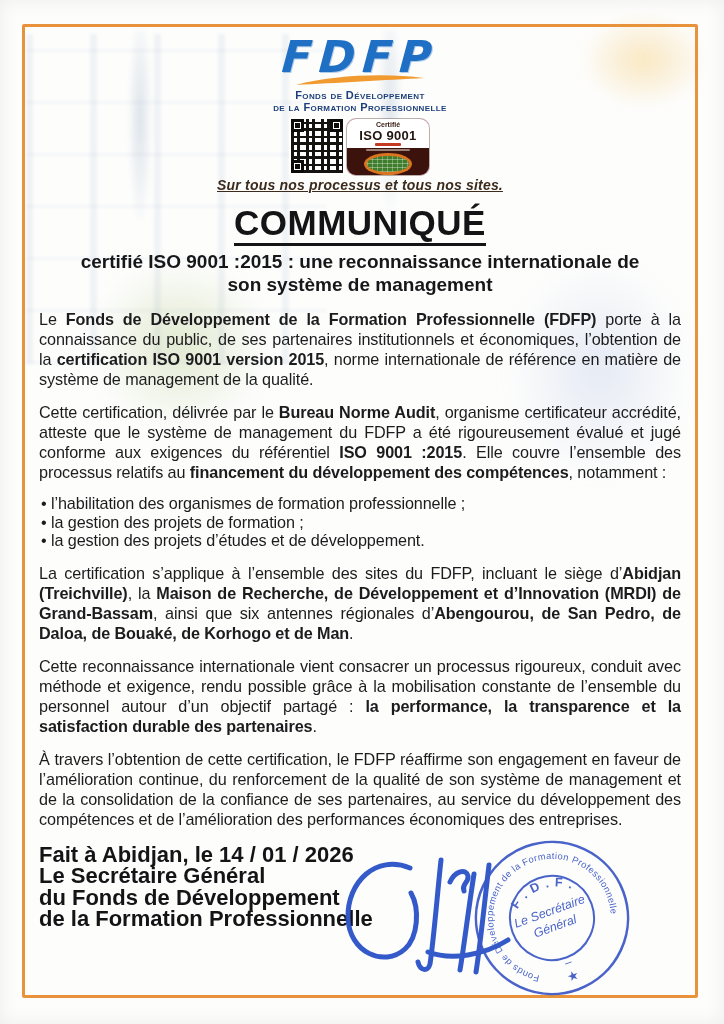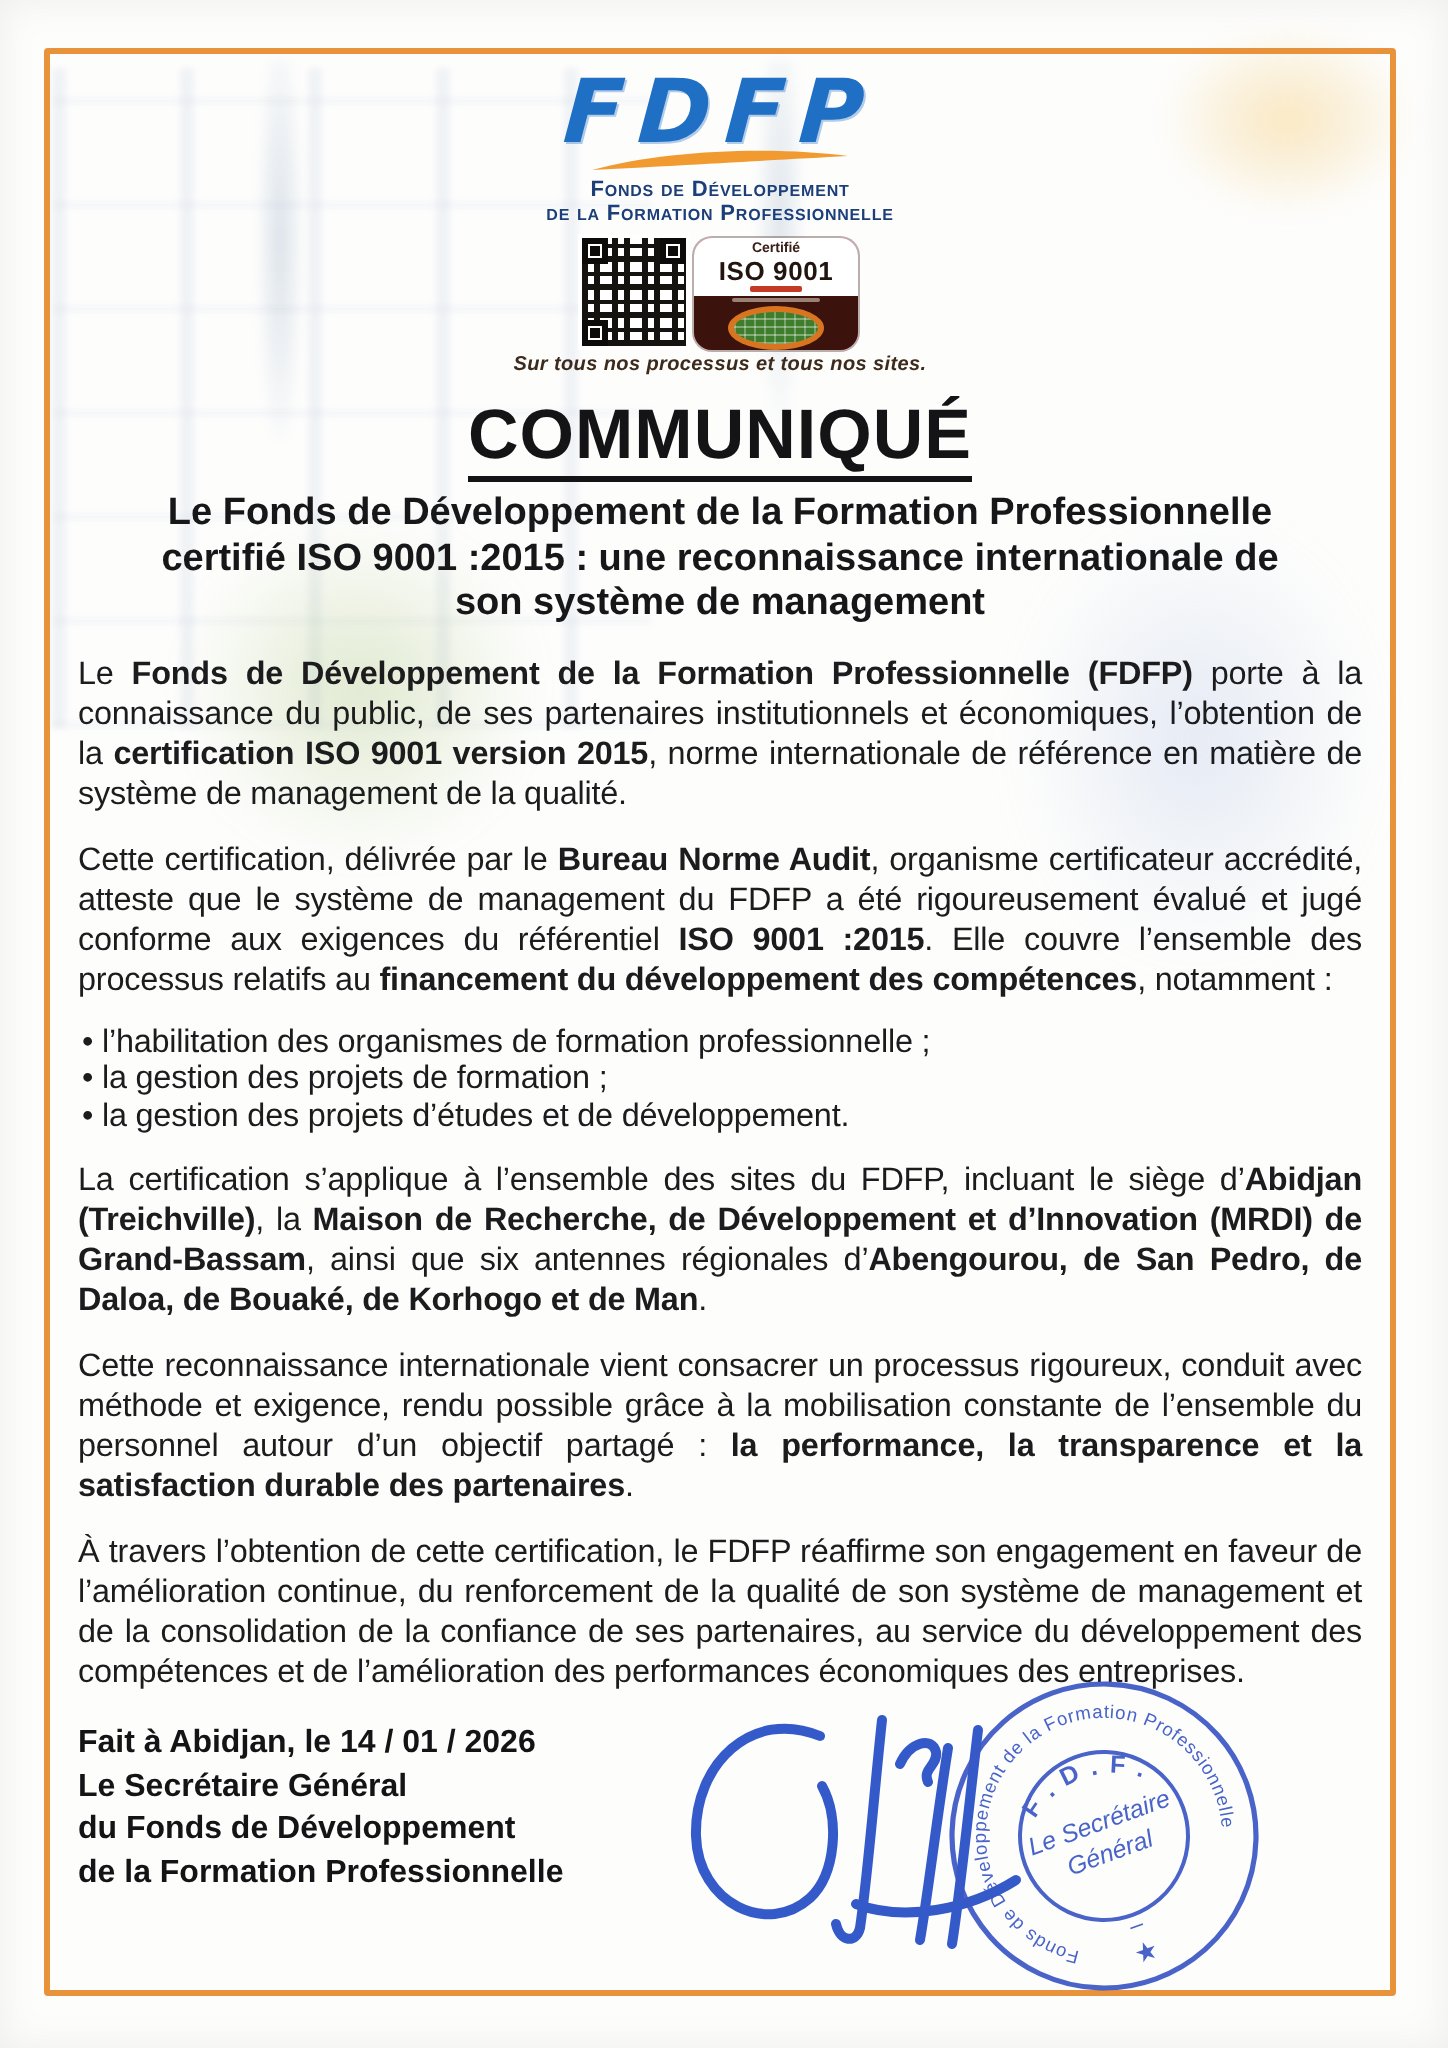--- a/index.html
+++ b/index.html
@@ -88,33 +88,33 @@
     width:48px;height:22px;border-radius:50%;background:#D97420;position:relative;flex:none;
   }
   .globe::after{
     content:"";position:absolute;inset:3px;border-radius:50%;
     background:
       repeating-linear-gradient(0deg,rgba(255,255,255,.35) 0 1px,transparent 1px 4px),
       repeating-linear-gradient(90deg,rgba(255,255,255,.3) 0 1px,transparent 1px 5px),
       #3E7D2B;
   }
   .tagline{
-    margin-top:2px;font-size:10px;font-weight:700;font-style:italic;color:#3C2B1C;letter-spacing:.2px;
+    margin-top:2px;font-size:14px;font-weight:700;font-style:italic;color:#3C2B1C;letter-spacing:.2px;text-decoration:underline;
   }
   
   .title{margin:12px 0 0 0;text-align:center;font-size:35px;line-height:36px;font-weight:800;letter-spacing:.5px;color:#141416;}
   .title span{border-bottom:3.5px solid #141416;padding-bottom:1px;text-align:right;}
   .subtitle{margin:10px 0 0 0;text-align:center;font-size:19px;line-height:22.5px;font-weight:700;color:#17171a;}
   
   .para{margin:13px 0 0 0;font-size:16.2px;line-height:20px;text-align:justify;letter-spacing:-.1px;}
   .b{font-weight:700;}
   .bullets{list-style:none;margin:12px 0 0 0;padding:0 0 0 2px;}
   .bullets li{font-size:16.2px;line-height:18.5px;letter-spacing:-.1px;}
   .bullets li::before{content:"• ";}
-  .closing{margin-top:15px;font-weight:700;font-size:16px;line-height:21.5px;color:#141416;}
+  .closing{margin-top:15px;font-weight:700;font-size:22px;line-height:21.5px;color:#141416;}
   
   .signature{position:absolute;left:338px;top:852px;pointer-events:none;}
   .stamp{position:absolute;left:472px;top:838px;pointer-events:none;opacity:.92;}
 </style>
 </head>
 <body>
 
 <div class="page">
 
   <div class="wm wm-grid"></div>
@@ -151,21 +151,20 @@
               <div class="globe"></div>
             </div>
           </div>
         </div>
         <div class="tagline">Sur tous nos processus et tous nos sites.</div>
       </header>
 
       <h1 class="title"><span>COMMUNIQUÉ</span></h1>
 
       <h2 class="subtitle">
-        <div>Le Fonds de Développement de la Formation Professionnelle</div>
         <div>certifié ISO 9001 :2015 : une reconnaissance internationale de</div>
         <div>son système de management</div>
       </h2>
 
       <p class="para"><span>Le </span><span class="b">Fonds de Développement de la Formation Professionnelle (FDFP)</span><span> porte à la connaissance du public, de ses partenaires institutionnels et économiques, l’obtention de la </span><span class="b">certification ISO 9001 version 2015</span><span>, norme internationale de référence en matière de système de management de la qualité.</span></p>
       <p class="para"><span>Cette certification, délivrée par le </span><span class="b">Bureau Norme Audit</span><span>, organisme certificateur accrédité, atteste que le système de management du FDFP a été rigoureusement évalué et jugé conforme aux exigences du référentiel </span><span class="b">ISO 9001 :2015</span><span>. Elle couvre l’ensemble des processus relatifs au </span><span class="b">financement du développement des compétences</span><span>, notamment :</span></p>
 
       <ul class="bullets">
         <li>l’habilitation des organismes de formation professionnelle ;</li>
         <li>la gestion des projets de formation ;</li>

